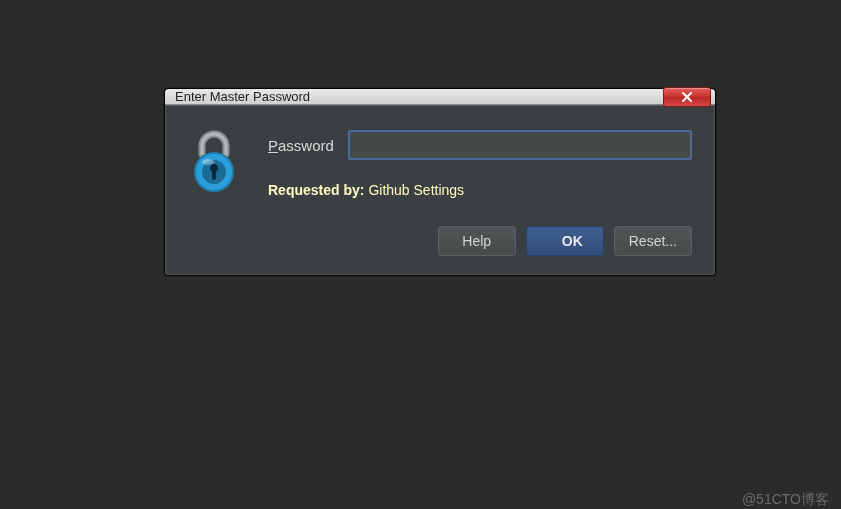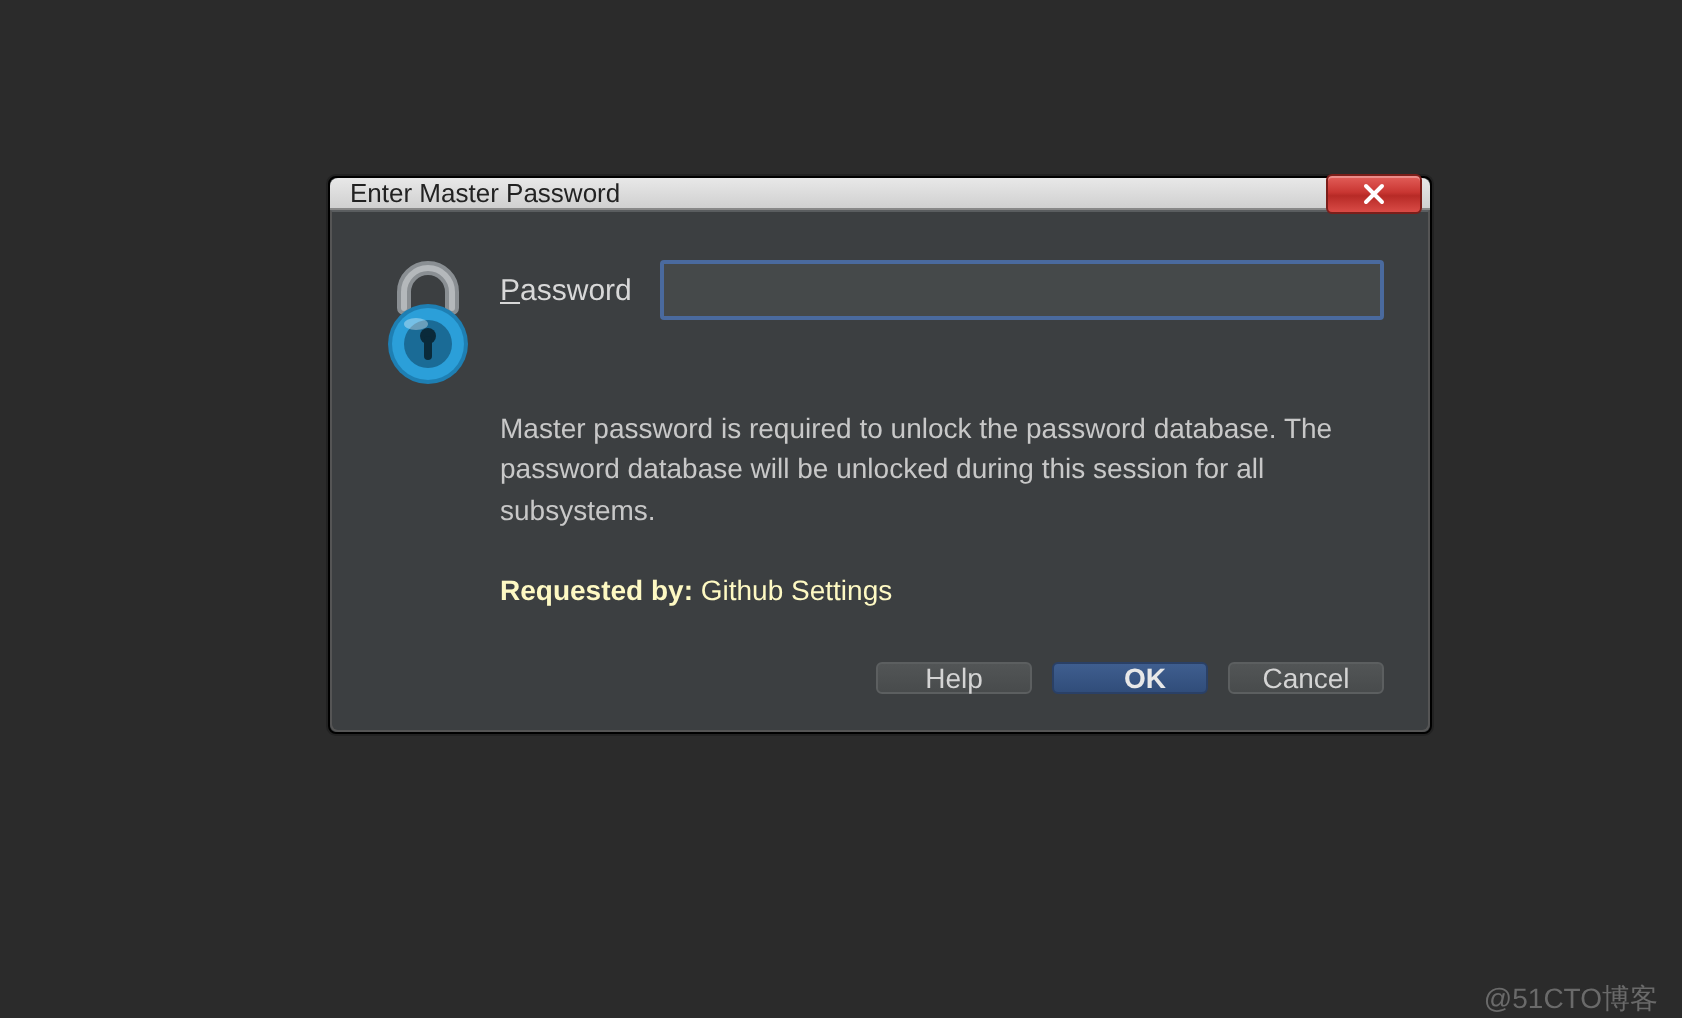--- a/index.html
+++ b/index.html
@@ -49,21 +49,21 @@
       padding: 20px 22px 18px 22px;
       background: #3c3f41;
       border: 1px solid #555;
       border-top: 1px solid #5a5d5f;
       border-radius: 0 0 4px 4px;
       color: #c8c8c8;
     }
     .top-row {
       display: flex;
       align-items: flex-start;
-      gap: 2px;
+      gap: 20px;
       justify-content: flex-end;
     }
     .lock-icon-wrap {
       width: 60px;
       flex: 0 0 60px;
       padding-top: 4px;
     }
     .form-area { flex: 1; }
     .pw-row {
       display: flex;
@@ -100,21 +100,21 @@
     }
     .req .b { font-weight: 600; }
     .button-row {
       display: flex;
       justify-content: flex-end;
       gap: 10px;
       margin-top: 28px;
     }
     .btn {
       min-width: 78px;
-      height: 16px;
+      height: 30px;
       background: linear-gradient(#525556, #484b4c);
       border: 1px solid #5c5f60;
       border-radius: 3px;
       color: #d4d4d4;
       font-size: 14px;
       display: flex;
       align-items: center;
       justify-content: center;
       cursor: pointer;
       padding: 0 14px;
@@ -163,30 +163,29 @@
           <ellipse cx="20" cy="32" rx="6" ry="3" fill="rgba(255,255,255,0.35)"></ellipse>
         </svg>
       </div>
 
       <div class="form-area">
         <div class="pw-row">
           <div class="pw-label"><span class="u">P</span><span>assword</span></div>
           <input class="pw-input" type="password" value="" style="">
         </div>
 
-        <div class="desc">Master password is required to unlock the password database. The password database will be unlocked during this session for all subsystems.</div>
 
         <div class="req">
           <span class="b"><span>Requested by</span>:</span>
           <span>Github Settings</span>
         </div>
       </div>
     </div>
 
     <div class="button-row">
       <div class="btn">Help</div>
       <div class="btn primary">OK</div>
-      <div class="btn">Cancel</div>
+      <div class="btn">Reset...</div>
     </div>
   </div>
 </div>
 
 <div class="watermark">@51CTO博客</div>
 
 </body></html>

